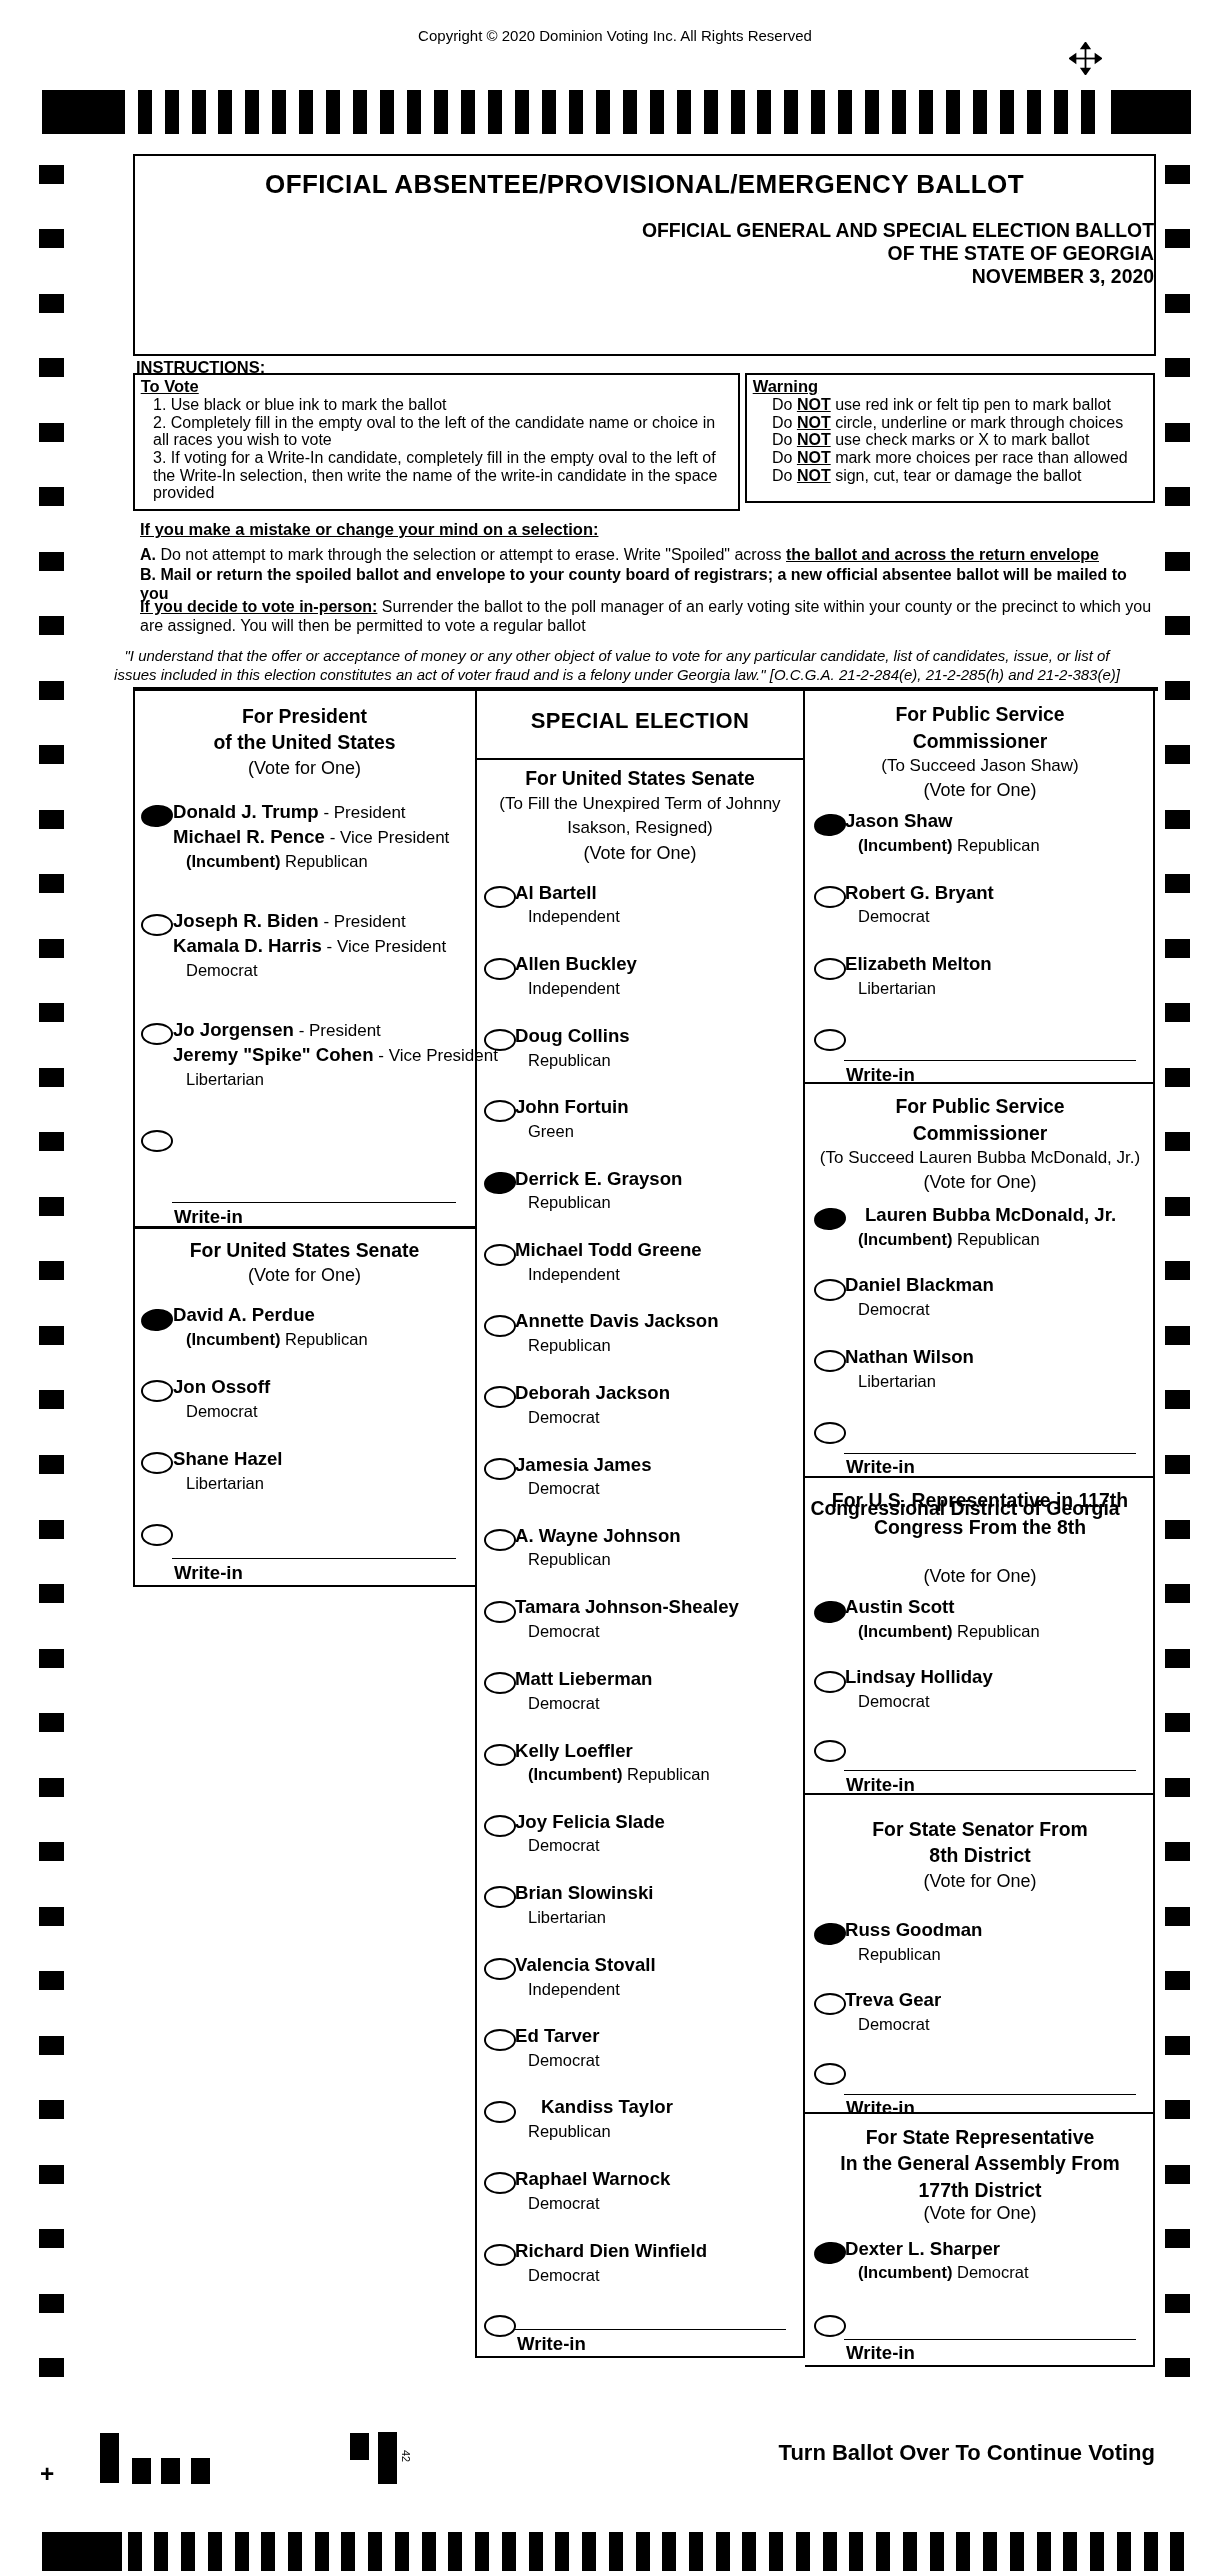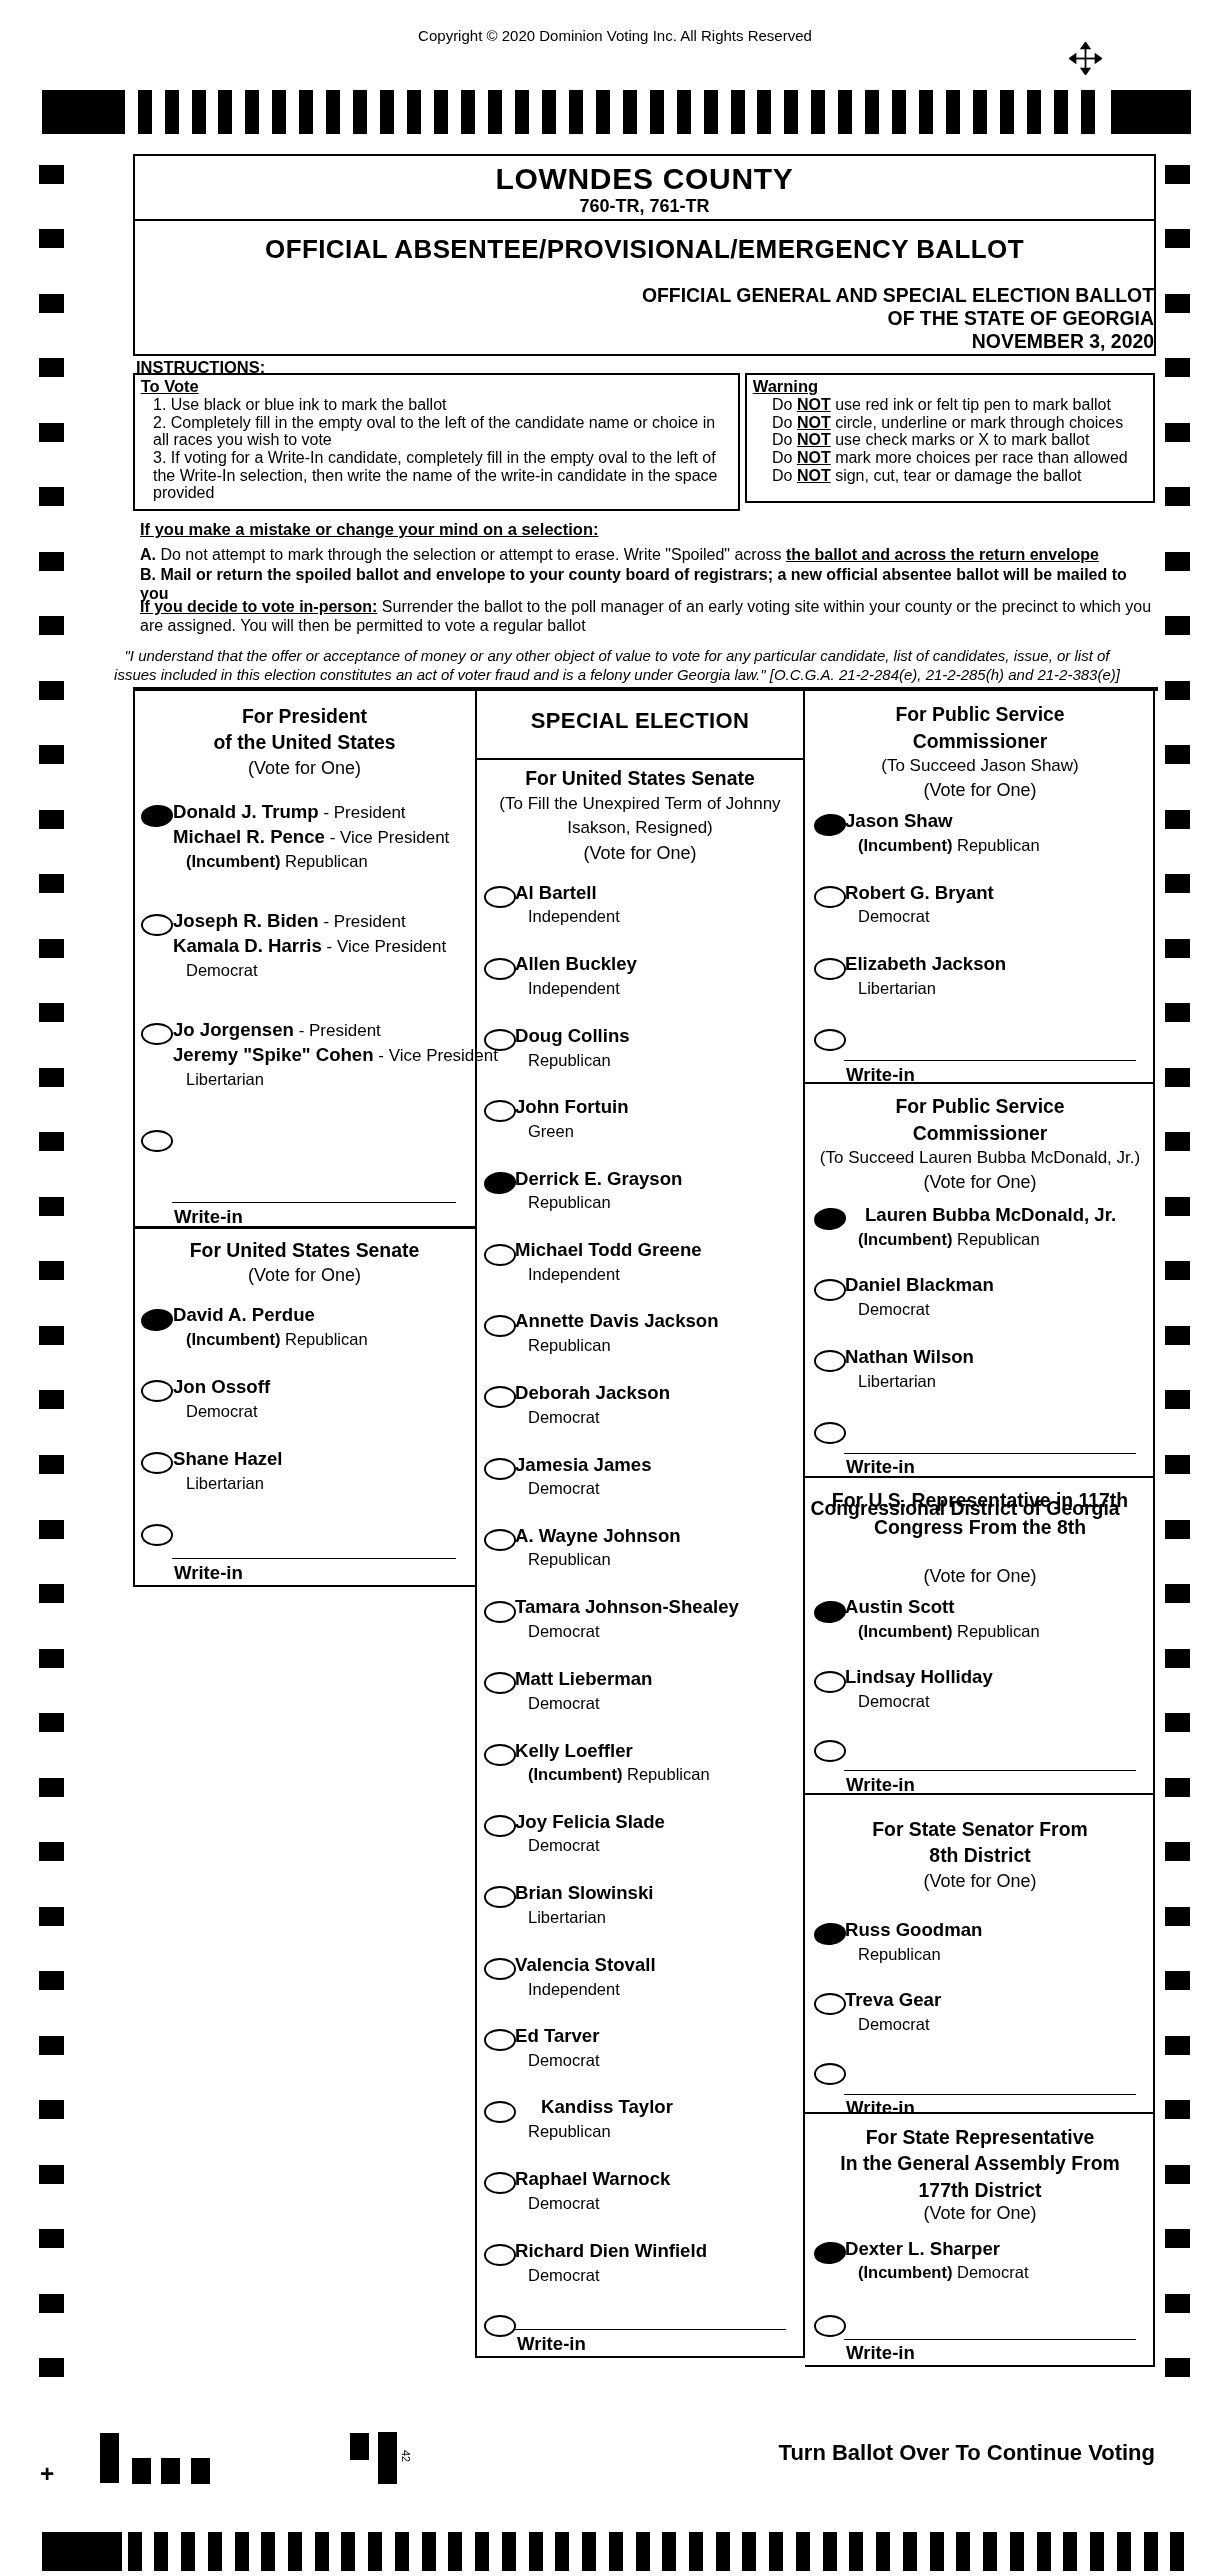--- a/index.html
+++ b/index.html
@@ -70,24 +70,20 @@
       <line x1="23" y1="8" x2="23" y2="38"></line>
       <line x1="8" y1="23" x2="38" y2="23"></line>
       <polygon points="23,1 17.5,9 28.5,9"></polygon>
       <polygon points="23,45 17.5,37 28.5,37"></polygon>
       <polygon points="1,23 9,17.5 9,28.5"></polygon>
       <polygon points="45,23 37,17.5 37,28.5"></polygon>
     </g>
   </svg>
 
   <div class="hdrbox">
-    <div class="hd1">
-      <div class="county">LOWNDES COUNTY</div>
-      <div class="precinct">760-TR, 761-TR</div>
-    </div>
     <div class="hd2">
       <div class="btype">OFFICIAL ABSENTEE/PROVISIONAL/EMERGENCY BALLOT</div>
       <div class="bline first">OFFICIAL GENERAL AND SPECIAL ELECTION BALLOT</div>
       <div class="bline">OF THE STATE OF GEORGIA</div>
       <div class="bline">NOVEMBER 3, 2020</div>
     </div>
   </div>
 
   <div class="instr-label">INSTRUCTIONS:</div>
 
@@ -232,21 +228,21 @@
       <div class="hl" style="left: 805px; top: 730px; width: 350px;">Commissioner</div>
       <div class="hl s" style="left: 805px; top: 756px; width: 350px;">(To Succeed Jason Shaw)</div>
       <div class="hl r" style="left: 805px; top: 780px; width: 350px;">(Vote for One)</div>
       <div class="oval filled" style="left: 814px; top: 814px;"></div>
       <div class="cname" style="left: 845px; top: 810px;"><span class="b">Jason Shaw</span></div>
       <div class="cparty" style="left: 858px; top: 836px;"><span class="b">(Incumbent)</span><span> Republican</span></div>
       <div class="oval" style="left: 814px; top: 886px;"></div>
       <div class="cname" style="left: 845px; top: 882px;"><span class="b">Robert G. Bryant</span></div>
       <div class="cparty" style="left: 858px; top: 907px;"><span>Democrat</span></div>
       <div class="oval" style="left: 814px; top: 958px;"></div>
-      <div class="cname" style="left: 845px; top: 953px;"><span class="b">Elizabeth Jackson</span></div>
+      <div class="cname" style="left: 845px; top: 953px;"><span class="b">Elizabeth Melton</span></div>
       <div class="cparty" style="left: 858px; top: 979px;"><span>Libertarian</span></div>
       <div class="oval" style="left: 814px; top: 1029px;"></div>
       <div class="wline" style="left: 844px; top: 1060px; width: 292px;"></div>
       <div class="wlabel" style="left: 846px; top: 1064px;">Write-in</div>
       <div class="hl" style="left: 805px; top: 1095px; width: 350px;">For Public Service</div>
       <div class="hl" style="left: 805px; top: 1122px; width: 350px;">Commissioner</div>
       <div class="hl s" style="left: 805px; top: 1148px; width: 350px;">(To Succeed Lauren Bubba McDonald, Jr.)</div>
       <div class="hl r" style="left: 805px; top: 1172px; width: 350px;">(Vote for One)</div>
       <div class="oval filled" style="left: 814px; top: 1208px;"></div>
       <div class="cname" style="left: 845px; top: 1204px; margin-left: 20px;"><span class="b">Lauren Bubba McDonald, Jr.</span></div>

